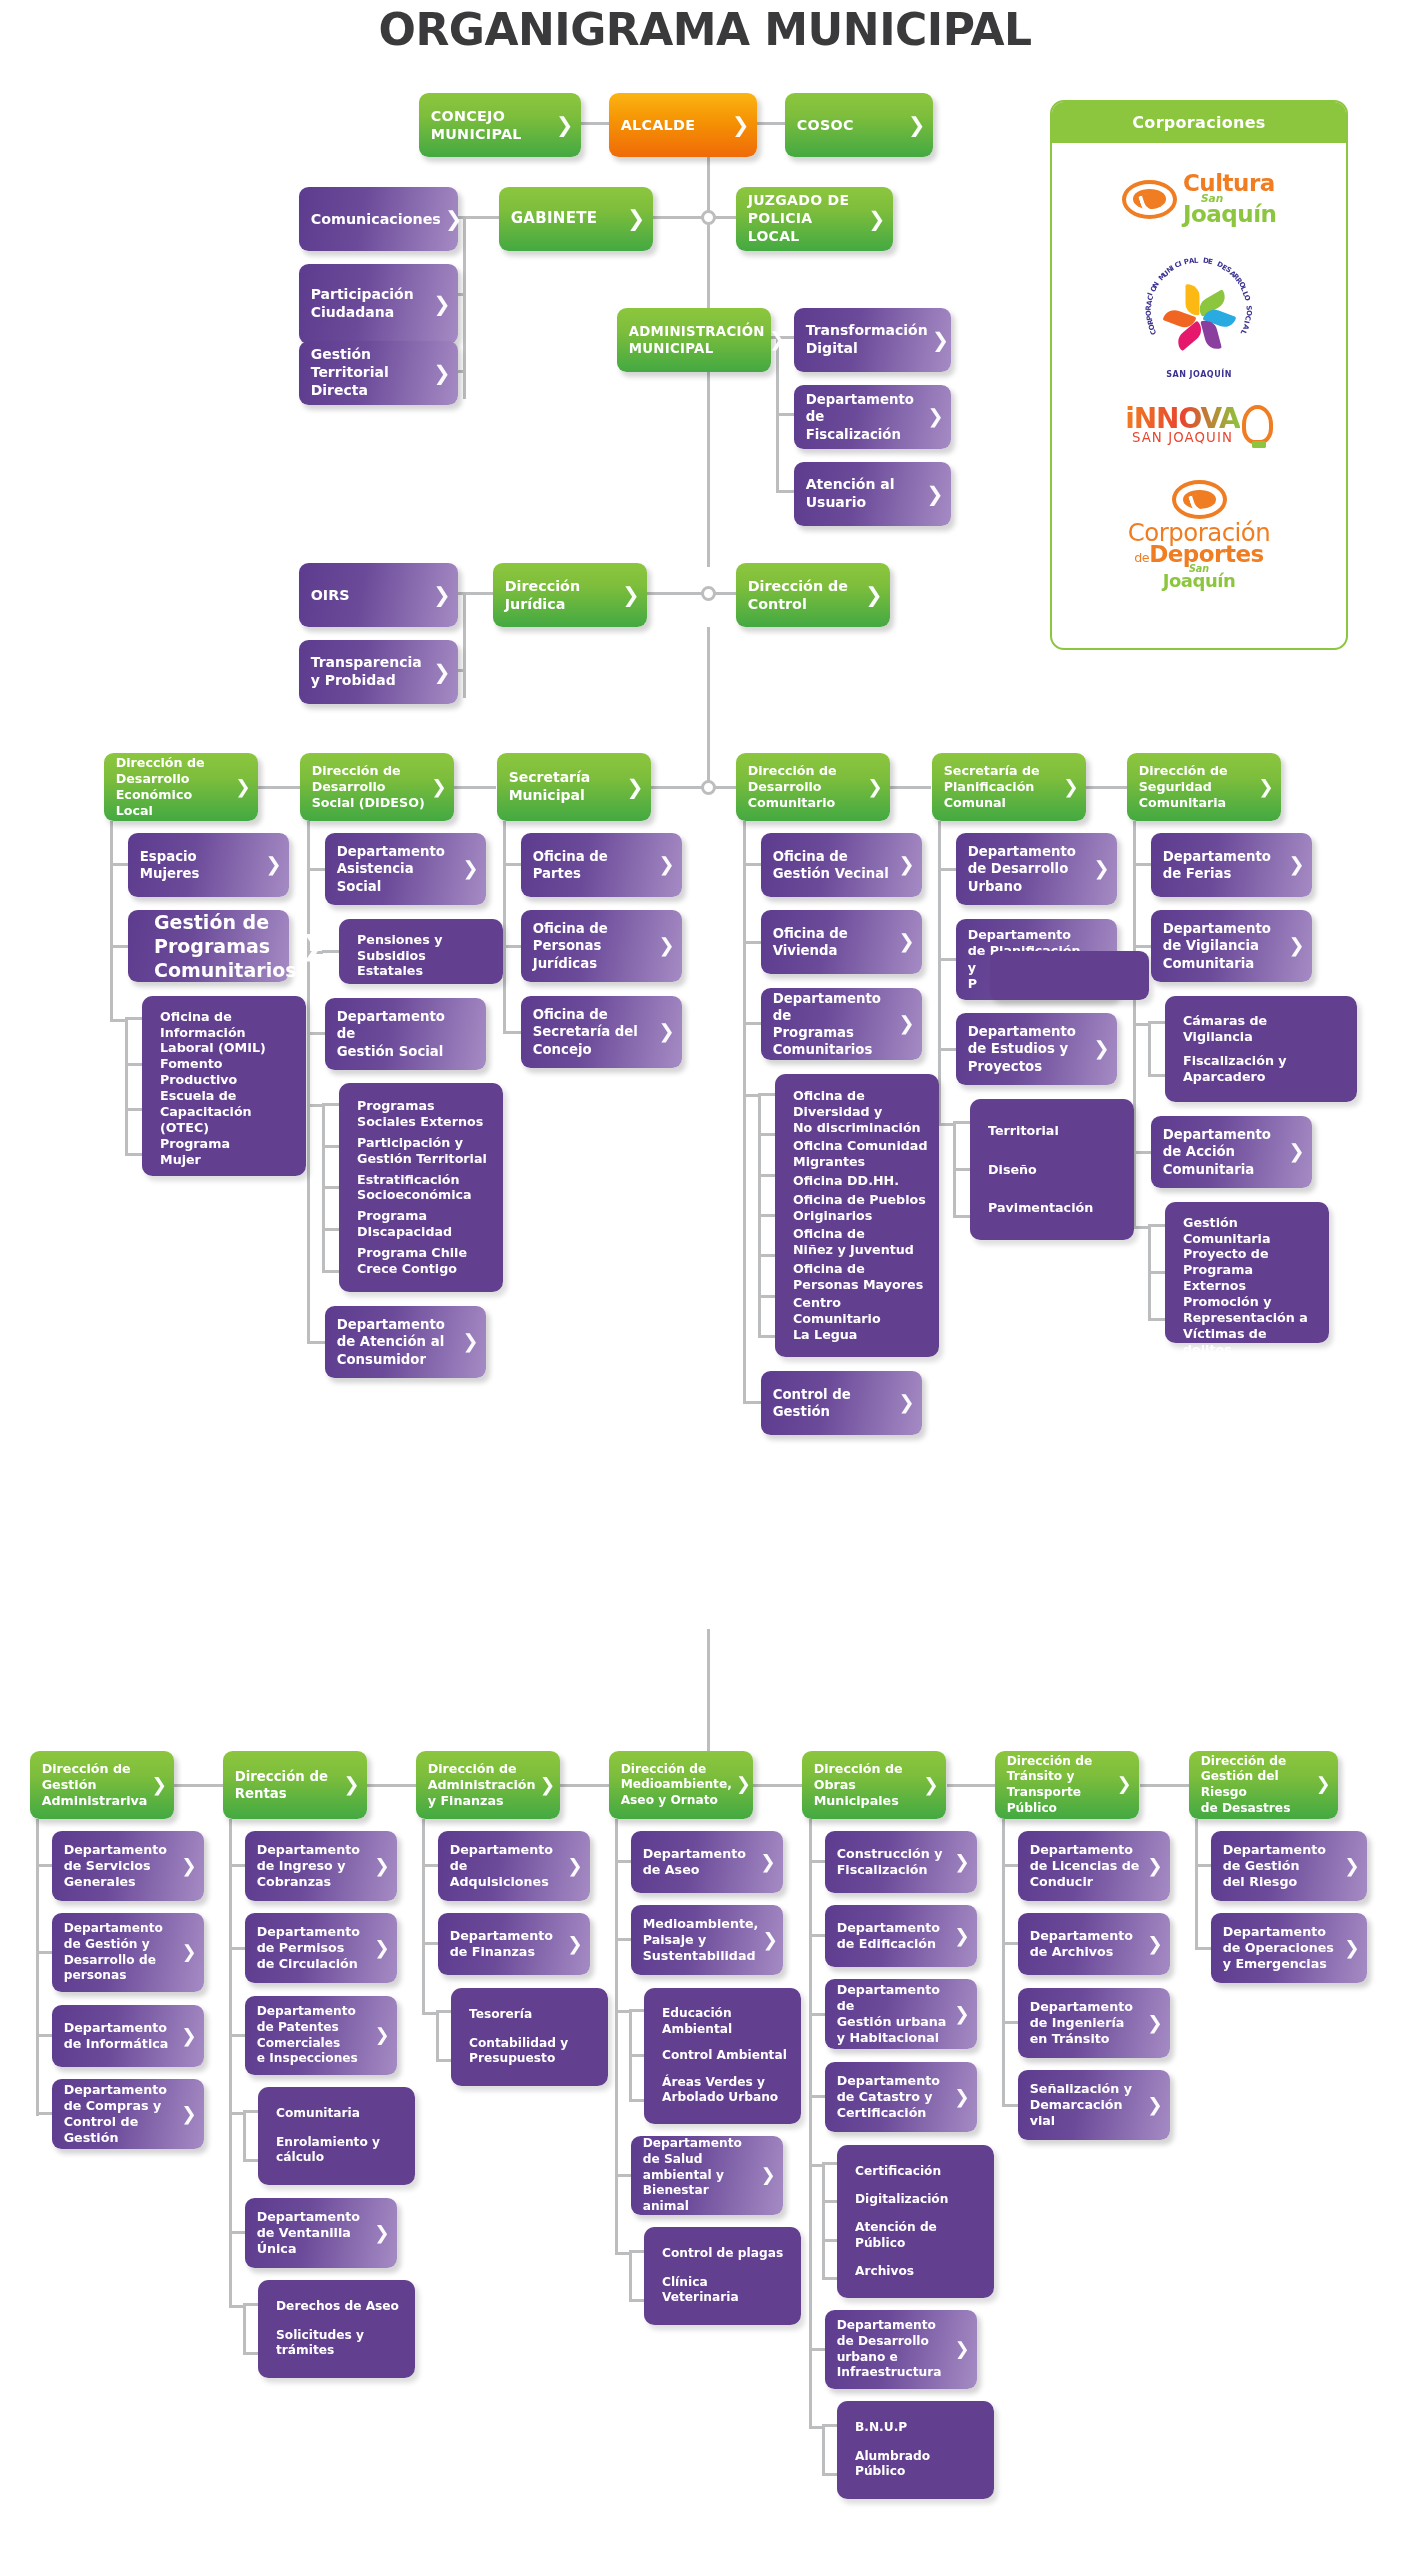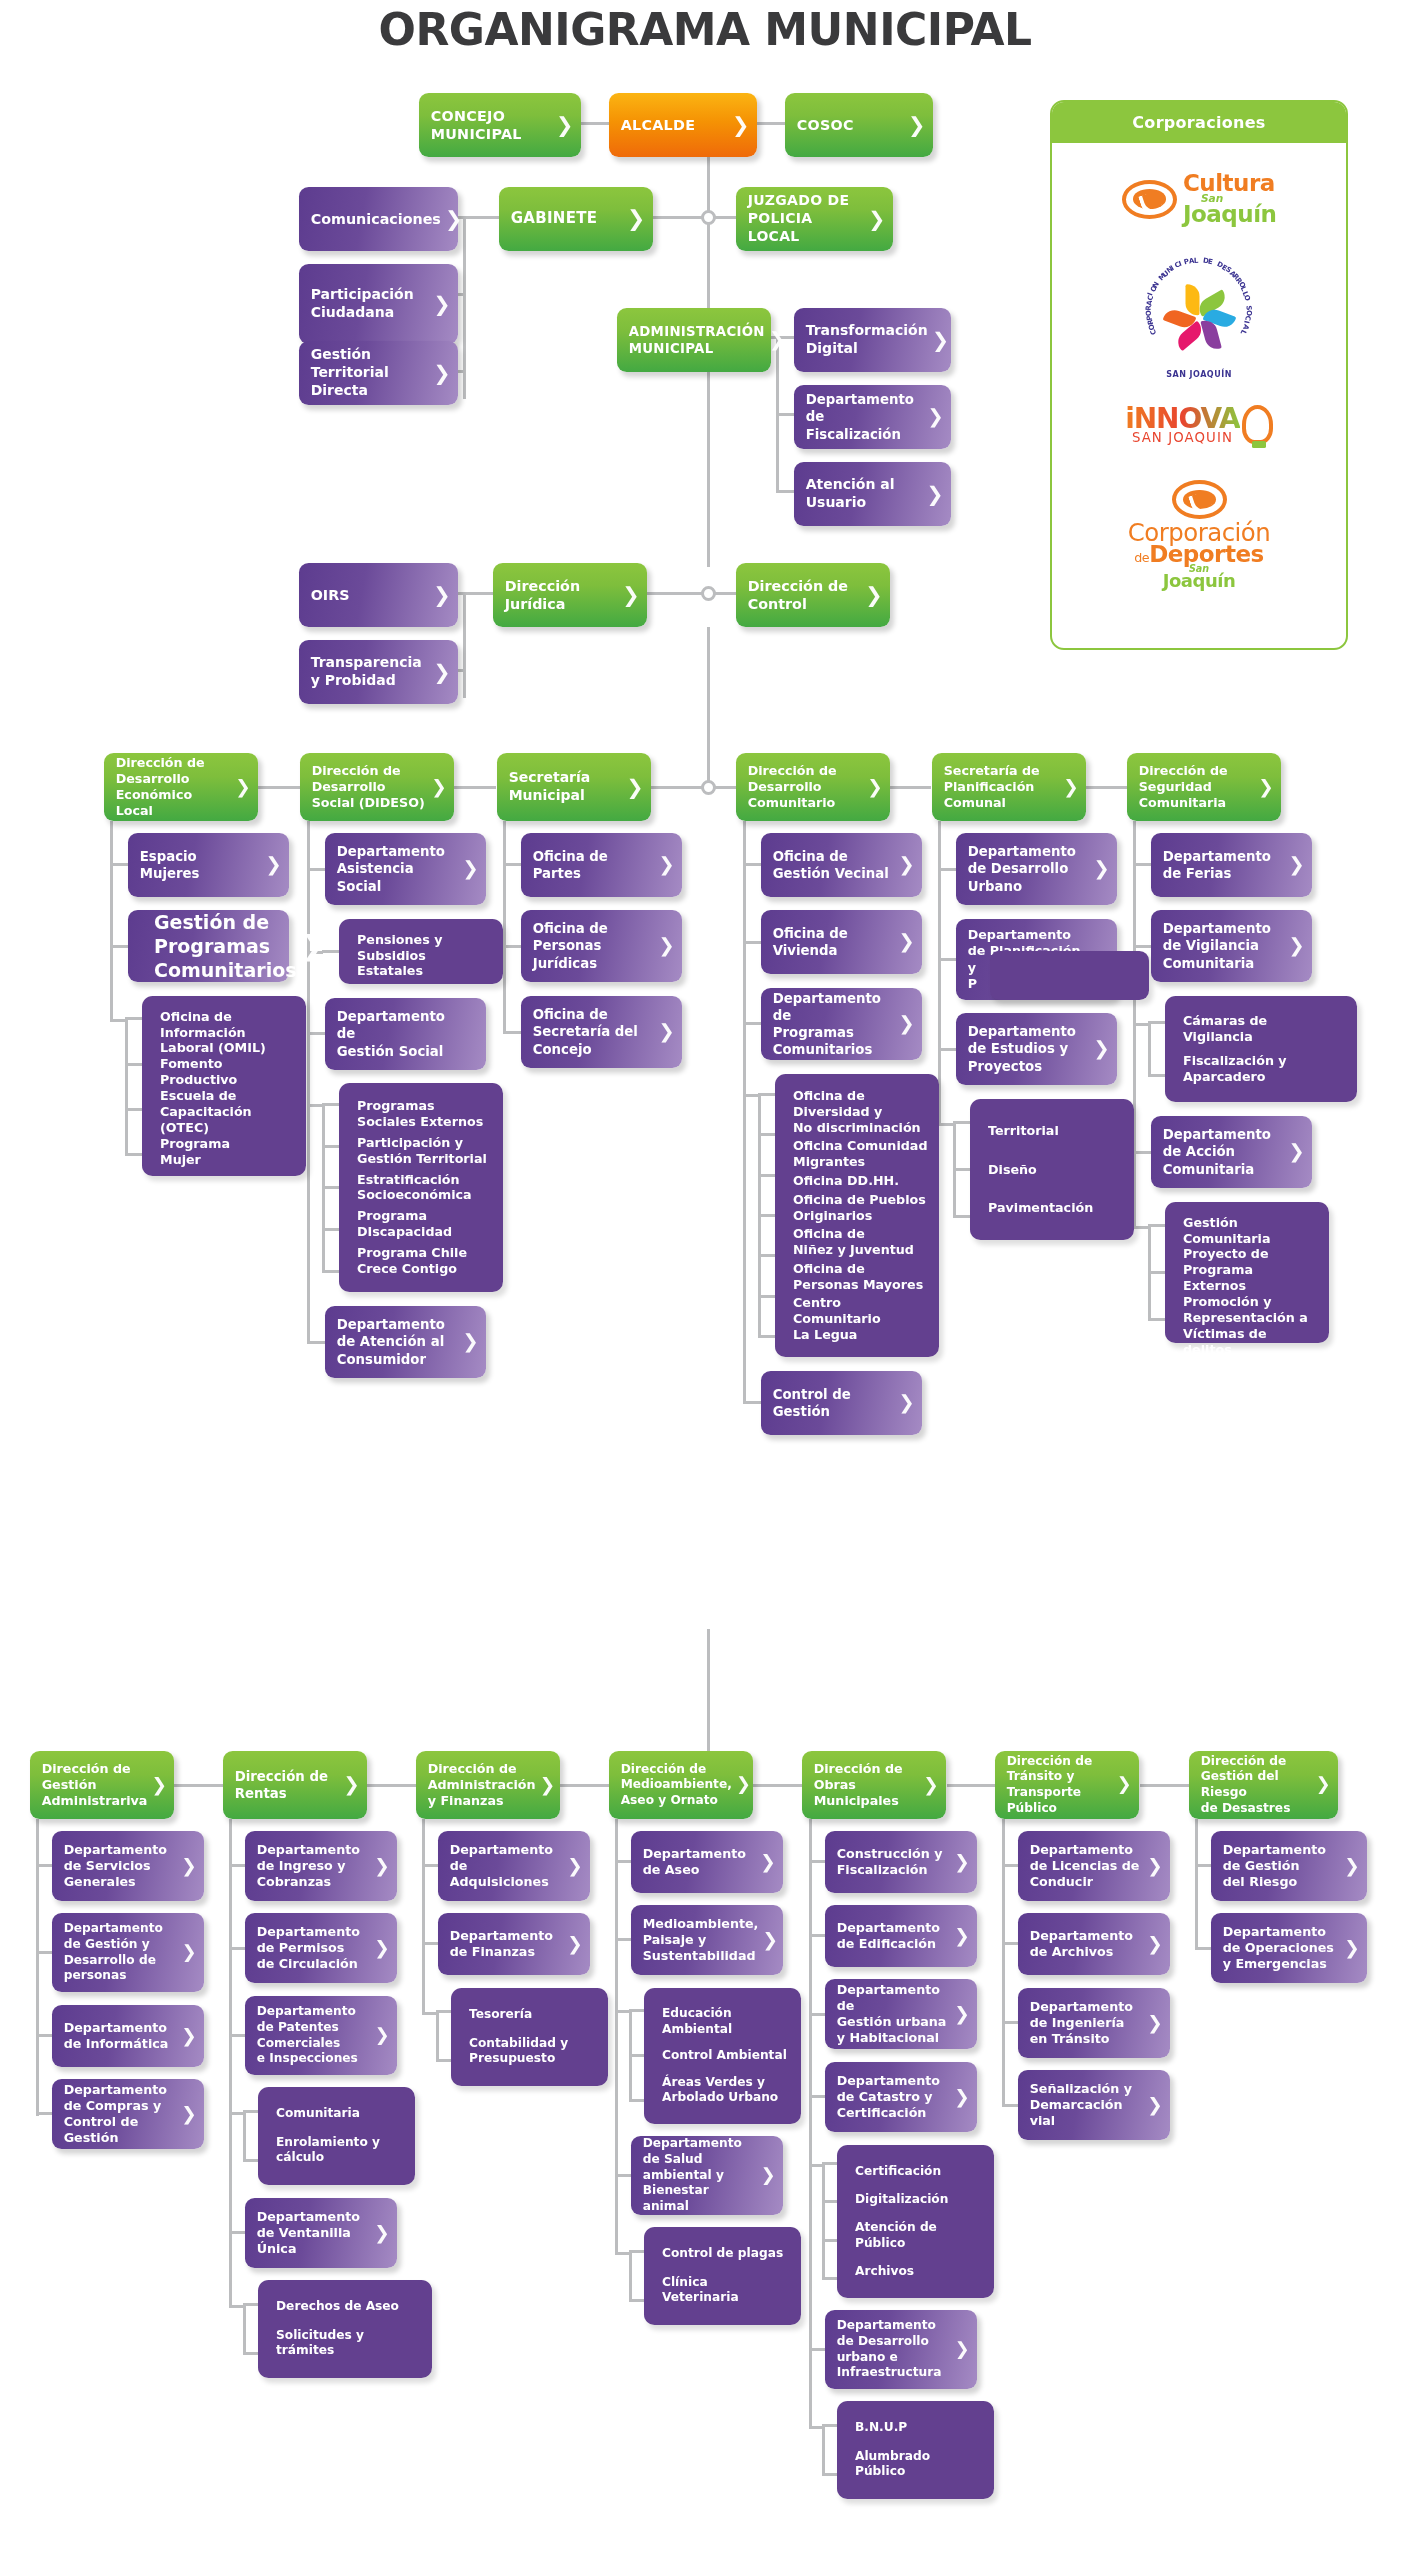--- a/index.html
+++ b/index.html
@@ -730,21 +730,21 @@
       <div class="ln lh" style="left: 243px; top: 2159px; width: 22px;"></div>
       <div class="ln lv" style="left: 243px; top: 2112px; height: 50px;"></div>
       <div class="ln lh" style="left: 229px; top: 2112px; width: 15px;"></div>
       <div class="node purple" style="left: 245px; top: 2198px; width: 152px; height: 70px; font-size: 12.7px;">
         <span class="lbl">Departamento
 de Ventanilla
 Única</span>
         <span class="chev">❯</span>
       </div>
       <div class="ln lh" style="left: 229px; top: 2231px; width: 17px;"></div>
-      <div class="plist" style="left: 258px; top: 2280px; width: 174px; font-size: 12.2px; height: 98px;">
+      <div class="plist" style="left: 258px; top: 2280px; width: 157px; font-size: 12.2px; height: 98px;">
         <div class="it">Derechos de Aseo</div>
         <div class="it">Solicitudes y
 trámites</div>
       </div>
       <div class="ln lh" style="left: 243px; top: 2303px; width: 22px;"></div>
       <div class="ln lh" style="left: 243px; top: 2352px; width: 22px;"></div>
       <div class="ln lv" style="left: 243px; top: 2305px; height: 50px;"></div>
       <div class="ln lh" style="left: 229px; top: 2305px; width: 15px;"></div>
       <div class="ln lv" style="left: 229px; top: 1819px; height: 489px;"></div>
       <div class="node green" style="left: 416px; top: 1751px; width: 144px; height: 68px; font-size: 12.7px;">

